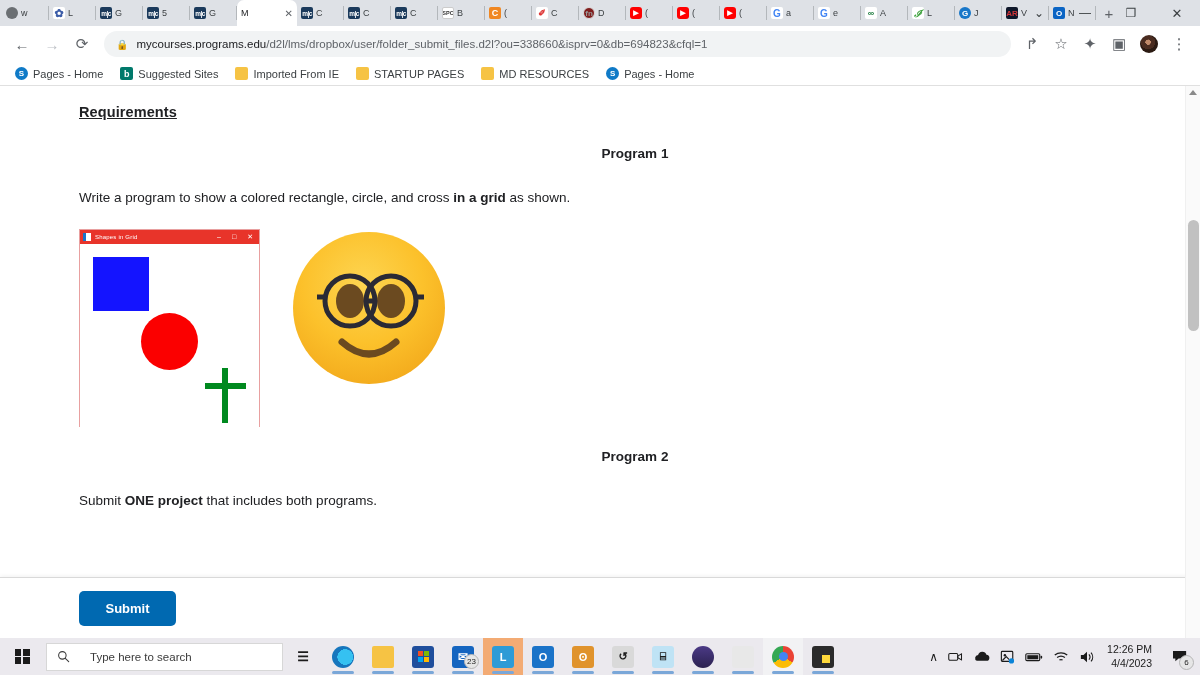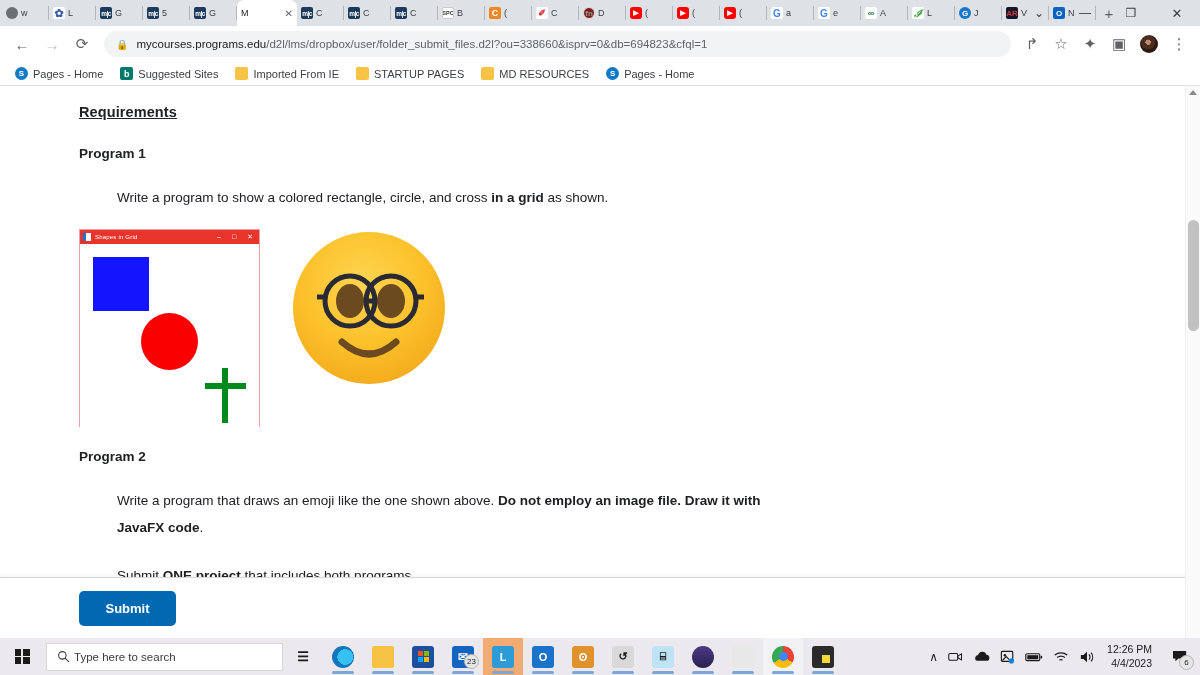--- a/index.html
+++ b/index.html
@@ -81,22 +81,22 @@
             justify-content:center; font-size:8px; color:#fff; border-radius:2px; }
   .ic-sp { background:#0f7ac7; border-radius:50%; font-size:8px; font-weight:700; }
   .ic-b  { background:#00796b; font-weight:700; font-size:9px; }
   .ic-folder { background:#f6c344; border-radius:2px 2px 2px 2px; }
 
   
   .viewport { position:relative; height:552px; background:#fff; overflow:hidden; }
   .content { padding:18px 9px 0 79px; }
   h3.req { font-size:14.5px; color:#202124; text-decoration:underline; font-weight:700;
            letter-spacing:.1px; margin-bottom:26px; }
-  .ptitle { font-size:13.5px; font-weight:700; color:#202124; margin-bottom:24px; }
-  .ptext { font-size:13.5px; color:#202124; line-height:1.95; max-width:650px;margin-left:38px; }
+  .ptitle { font-size:13.5px; font-weight:700; color:#202124; margin-bottom:24px;text-align:center; }
+  .ptext { font-size:13.5px; color:#202124; line-height:1.95; max-width:650px; }
   .ptext b { font-weight:700; }
 
   
   .figrow { display:flex; align-items:flex-start; gap:30px; margin:18px 0 22px 0; }
   .fxwin { width:181px; height:198px; border:1px solid #e8a0a0; background:#fff; position:relative; }
   .fxtitle { height:14px; background:#e8342a; display:flex; align-items:center;
              padding:0 3px; gap:4px; }
   .fxtitle .fx-ico { width:8px; height:8px; background:#fff; position:relative; }
   .fxtitle .fx-ico:after{content:"";position:absolute;left:0;top:0;width:3px;height:8px;background:#1a73c8;}
   .fxtitle .fx-name { font-size:6px; color:#fff; letter-spacing:.2px; }
@@ -131,21 +131,21 @@
               background:#c1c1c1; border-radius:6px; }
 
   
   .taskbar { position:absolute; left:0; bottom:0; width:1200px; height:37px;
              background:#ebe9ee; display:flex; align-items:center; }
   .startbtn { width:44px; height:37px; display:flex; align-items:center; justify-content:center; }
   .winlogo { width:15px; height:15px; display:grid; grid-template-columns:1fr 1fr;
              grid-template-rows:1fr 1fr; gap:1.6px; }
   .winlogo i { background:#1b1b1b; display:block; }
   .searchbox { width:237px; height:28px; background:#fff; border:1px solid #d7d7d7;
-               display:flex; align-items:center; gap:4px; padding:0 10px; margin-left:2px; }
+               display:flex; align-items:center; gap:20px; padding:0 10px; margin-left:2px; }
   .searchbox .ph { font-size:11.5px; color:#3b3b3b; }
   .tbicon { width:40px; height:37px; display:flex; align-items:center; justify-content:center;
             position:relative; }
   .tbicon .sq { width:22px; height:22px; border-radius:3px; display:flex;
                 align-items:center; justify-content:center; font-size:11px; color:#fff; font-weight:700; }
   .tbicon.running:after { content:""; position:absolute; bottom:1px; left:9px; width:22px; height:3px;
                           background:#7aa7d8; border-radius:2px; }
   .tbicon.active { background:#f2f2f4; }
   .tbicon.hl { background:#f3ab74; }
   .badge { position:absolute; right:4px; bottom:6px; min-width:15px; height:15px; border-radius:50%;
@@ -358,21 +358,20 @@
               <path d="M85 72 h-9" stroke="#2a2a35" stroke-width="5" fill="none"></path>
               <path d="M35 68 h-8" stroke="#2a2a35" stroke-width="5" fill="none"></path>
               <path d="M126 68 h8" stroke="#2a2a35" stroke-width="5" fill="none"></path>
               <path d="M52 113 q27 24 54 0" stroke="#6b4a20" stroke-width="7" fill="none" stroke-linecap="round"></path>
             </svg>
           </div>
         </div>
 
         <div class="ptitle">Program 2</div>
 
-        <p class="ptext"><span>Write a program that draws an emoji like the one shown above. </span><b>Do not employ an image file. Draw it with JavaFX code</b><span>.</span></p>
 
         <p class="ptext" style="margin-top:22px;"><span>Submit </span><b>ONE project</b><span> that includes both programs.</span></p>
       </div>
 
       <div class="actionbar">
         <div class="btn btn-submit">Submit</div>
       </div>
 
       <div class="scrollbar">
         <div class="sb-up"></div>

